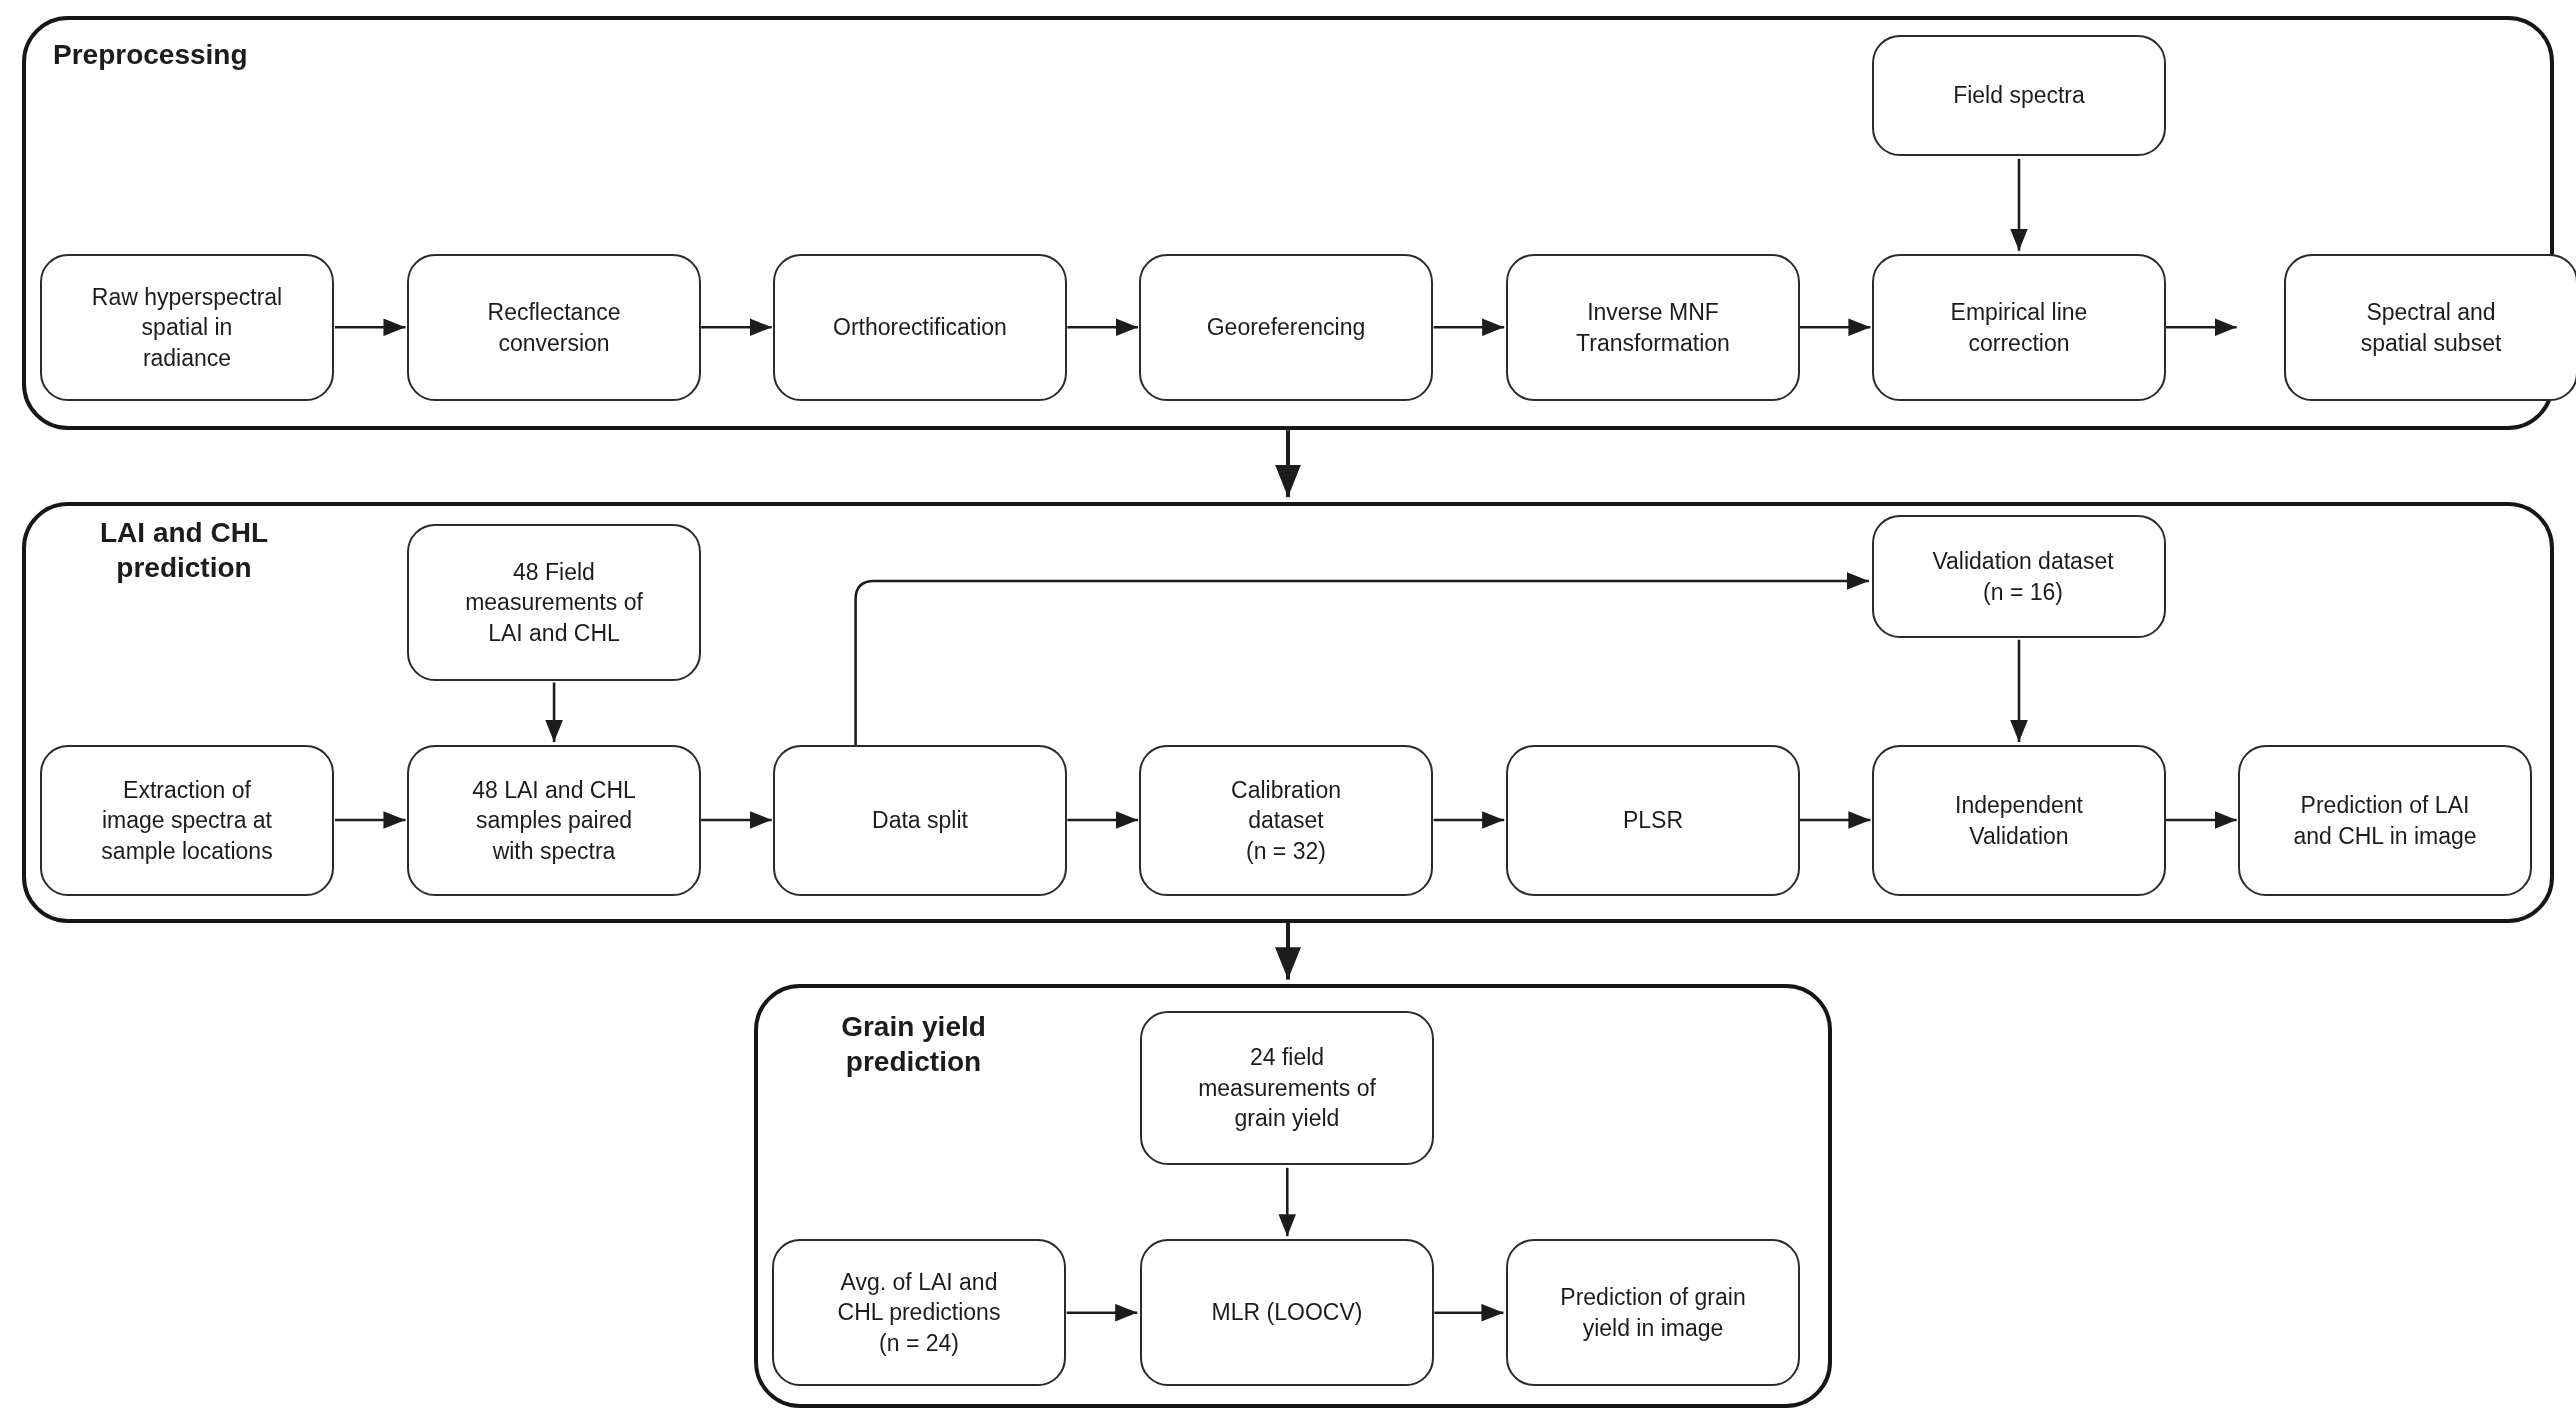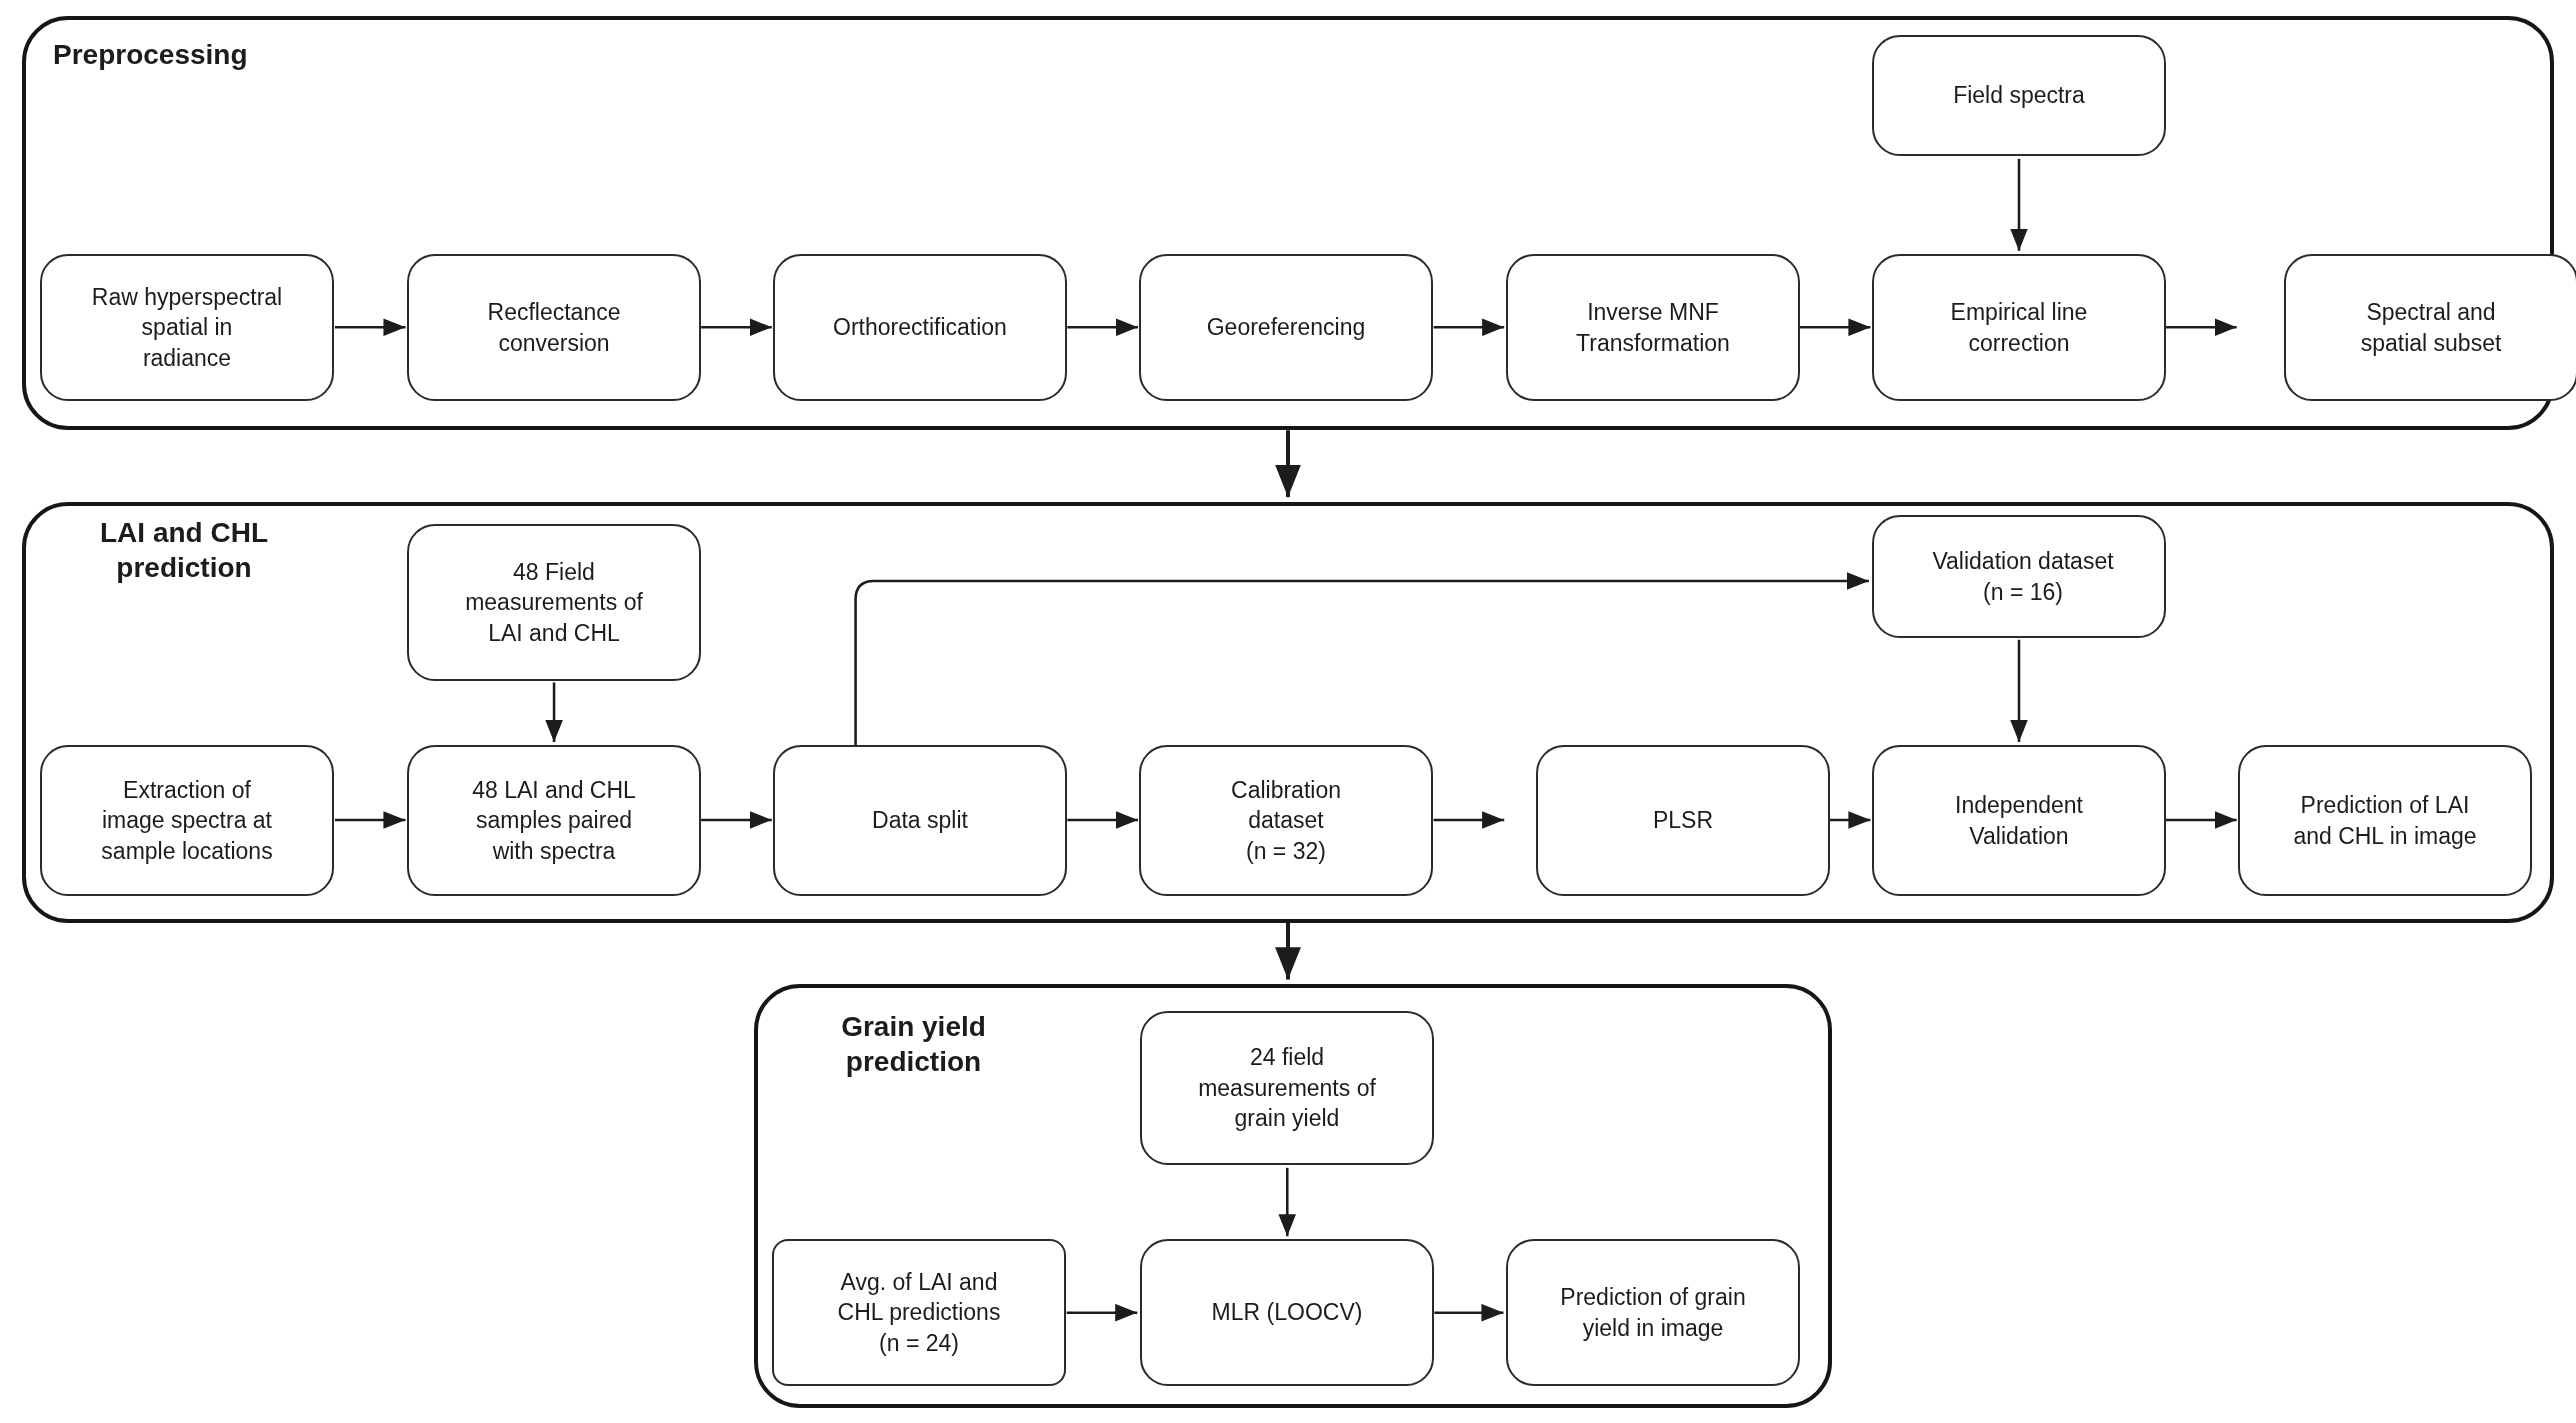--- a/index.html
+++ b/index.html
@@ -154,38 +154,38 @@
 with spectra</span>
   </div>
   <div class="box" style="left:773px; top:745px; width:294px; height:151px;">
     <span>Data split</span>
   </div>
   <div class="box" style="left:1139px; top:745px; width:294px; height:151px;">
     <span>Calibration
 dataset
 (n = 32)</span>
   </div>
-  <div class="box" style="left:1506px; top:745px; width:294px; height:151px;margin-left:30px;">
+  <div class="box" style="left:1506px; top:745px; width:294px; height:151px;">
     <span>PLSR</span>
   </div>
   <div class="box" style="left:1872px; top:745px; width:294px; height:151px;">
     <span>Independent
 Validation</span>
   </div>
   <div class="box" style="left:2238px; top:745px; width:294px; height:151px;">
     <span>Prediction of LAI
 and CHL in image</span>
   </div>
 
   <div class="box" style="left:1140px; top:1011px; width:294px; height:154px;">
     <span>24 field
 measurements of
 grain yield</span>
   </div>
-  <div class="box" style="left:772px; top:1239px; width:294px; height:147px;border-radius:16px;">
+  <div class="box" style="left:772px; top:1239px; width:294px; height:147px;">
     <span>Avg. of LAI and
 CHL predictions
 (n = 24)</span>
   </div>
   <div class="box" style="left:1140px; top:1239px; width:294px; height:147px;">
     <span>MLR (LOOCV)</span>
   </div>
   <div class="box" style="left:1506px; top:1239px; width:294px; height:147px;">
     <span>Prediction of grain
 yield in image</span>

